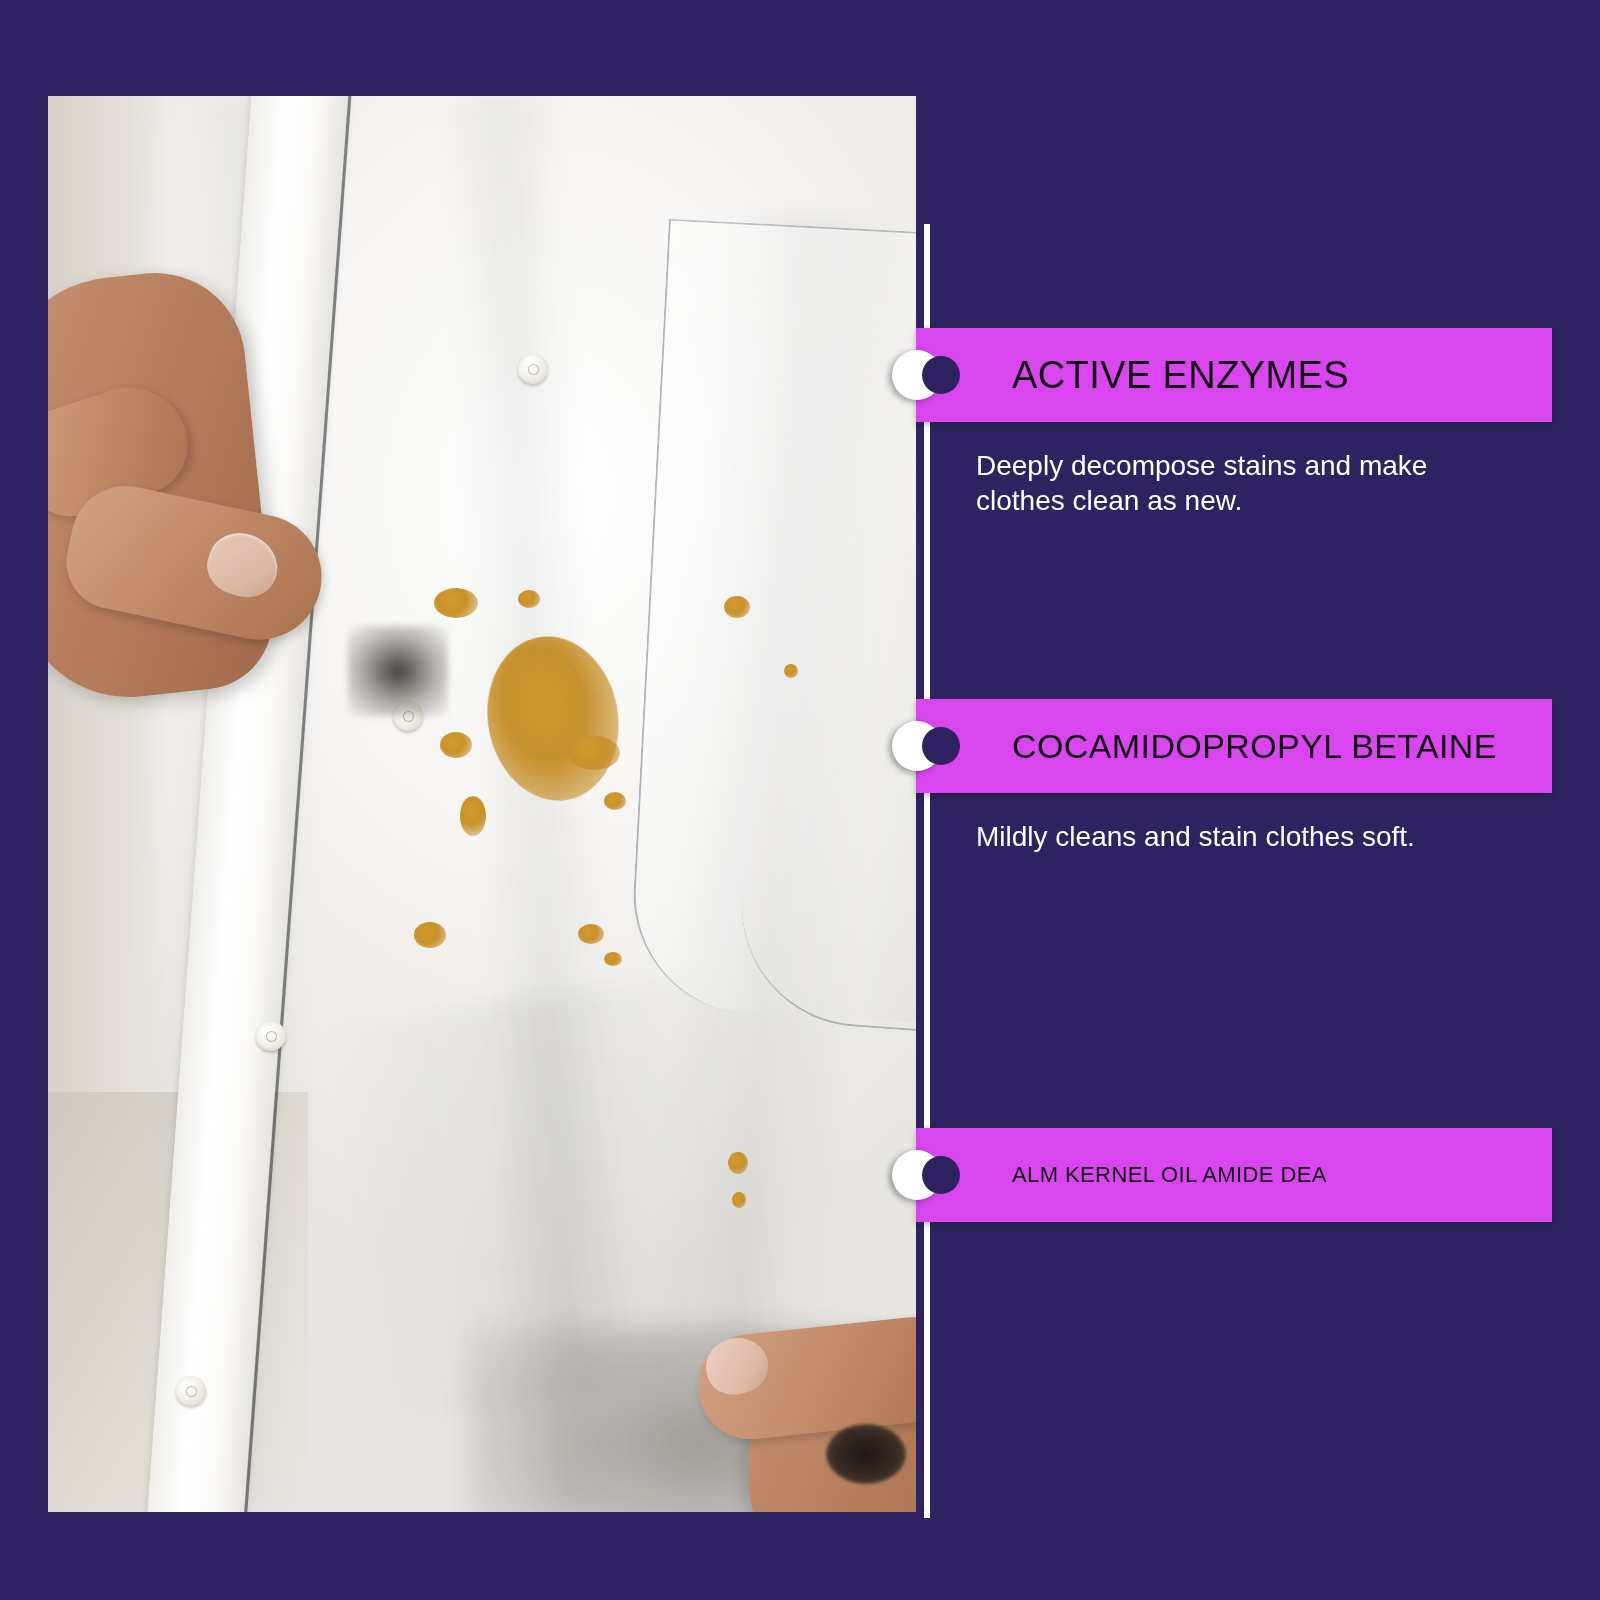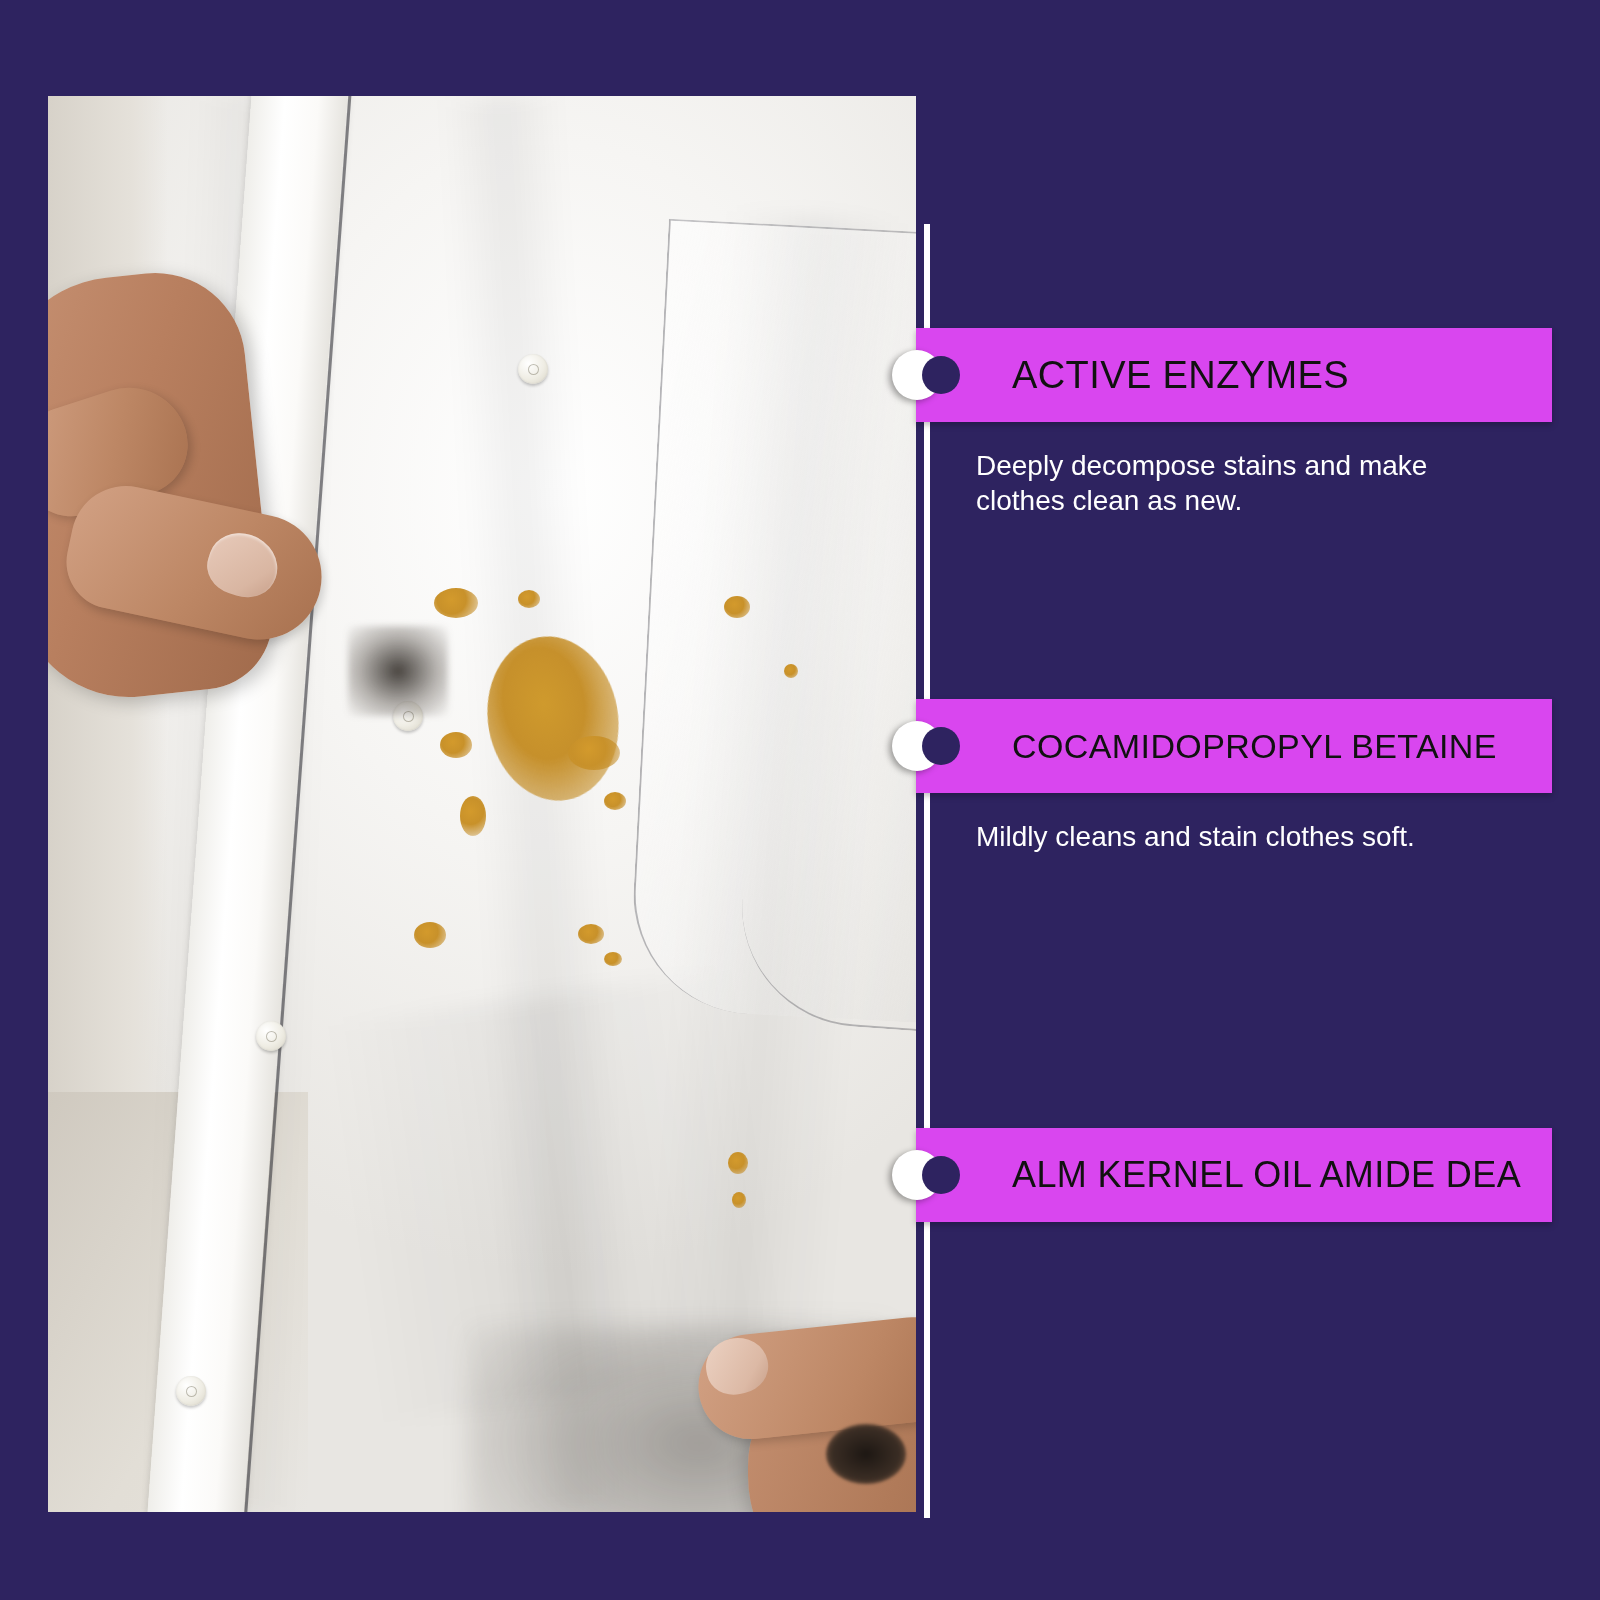--- a/index.html
+++ b/index.html
@@ -271,21 +271,21 @@
   }
 
   .feature .title-text {
     color: #111111;
     font-size: 38px;
     letter-spacing: 0.4px;
     white-space: nowrap;
   }
 
   .feature.f2 .title-text { font-size: 34px; }
-  .feature.f3 .title-text { font-size: 36px; }
+  .feature.f3 .title-text { font-size: 22px; }
 
   
   .marker {
     position: absolute;
     left: -24px;
     top: 22px;
     width: 50px;
     height: 50px;
     border-radius: 50%;
     background: #ffffff;

